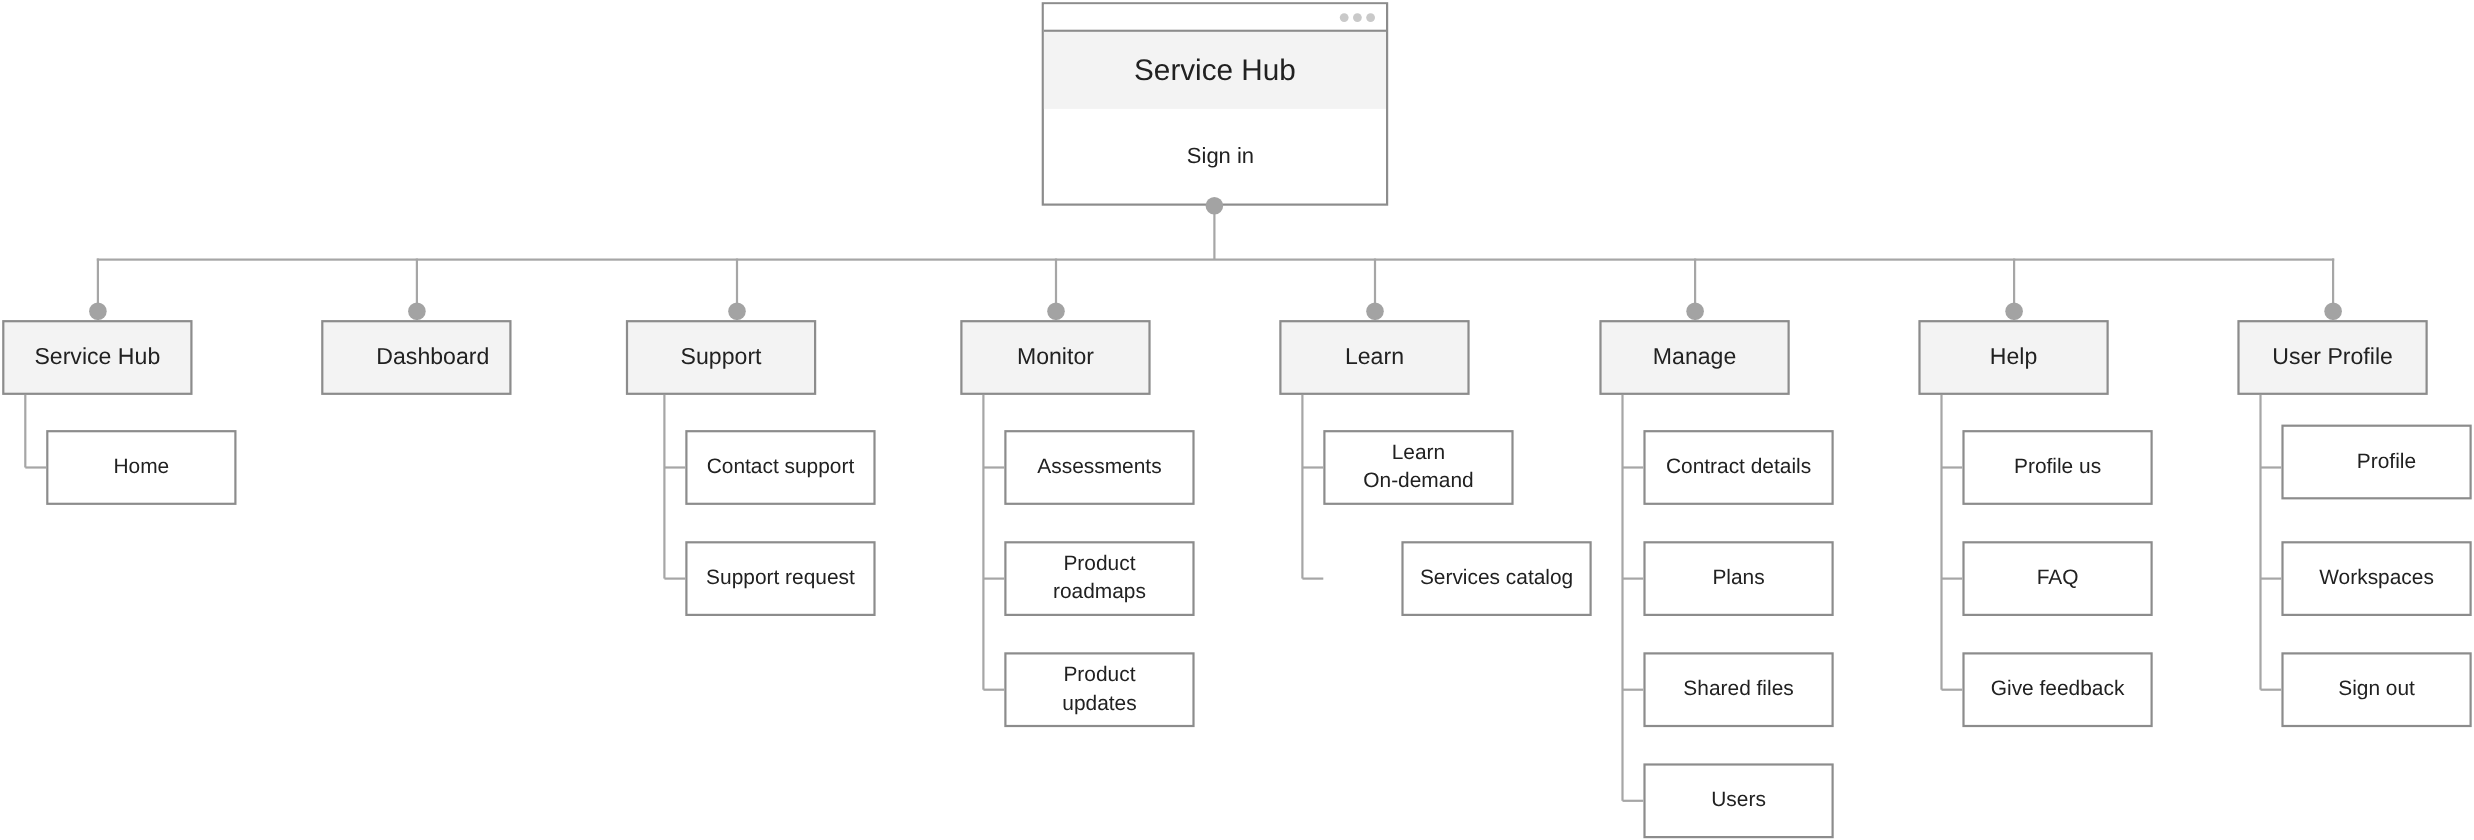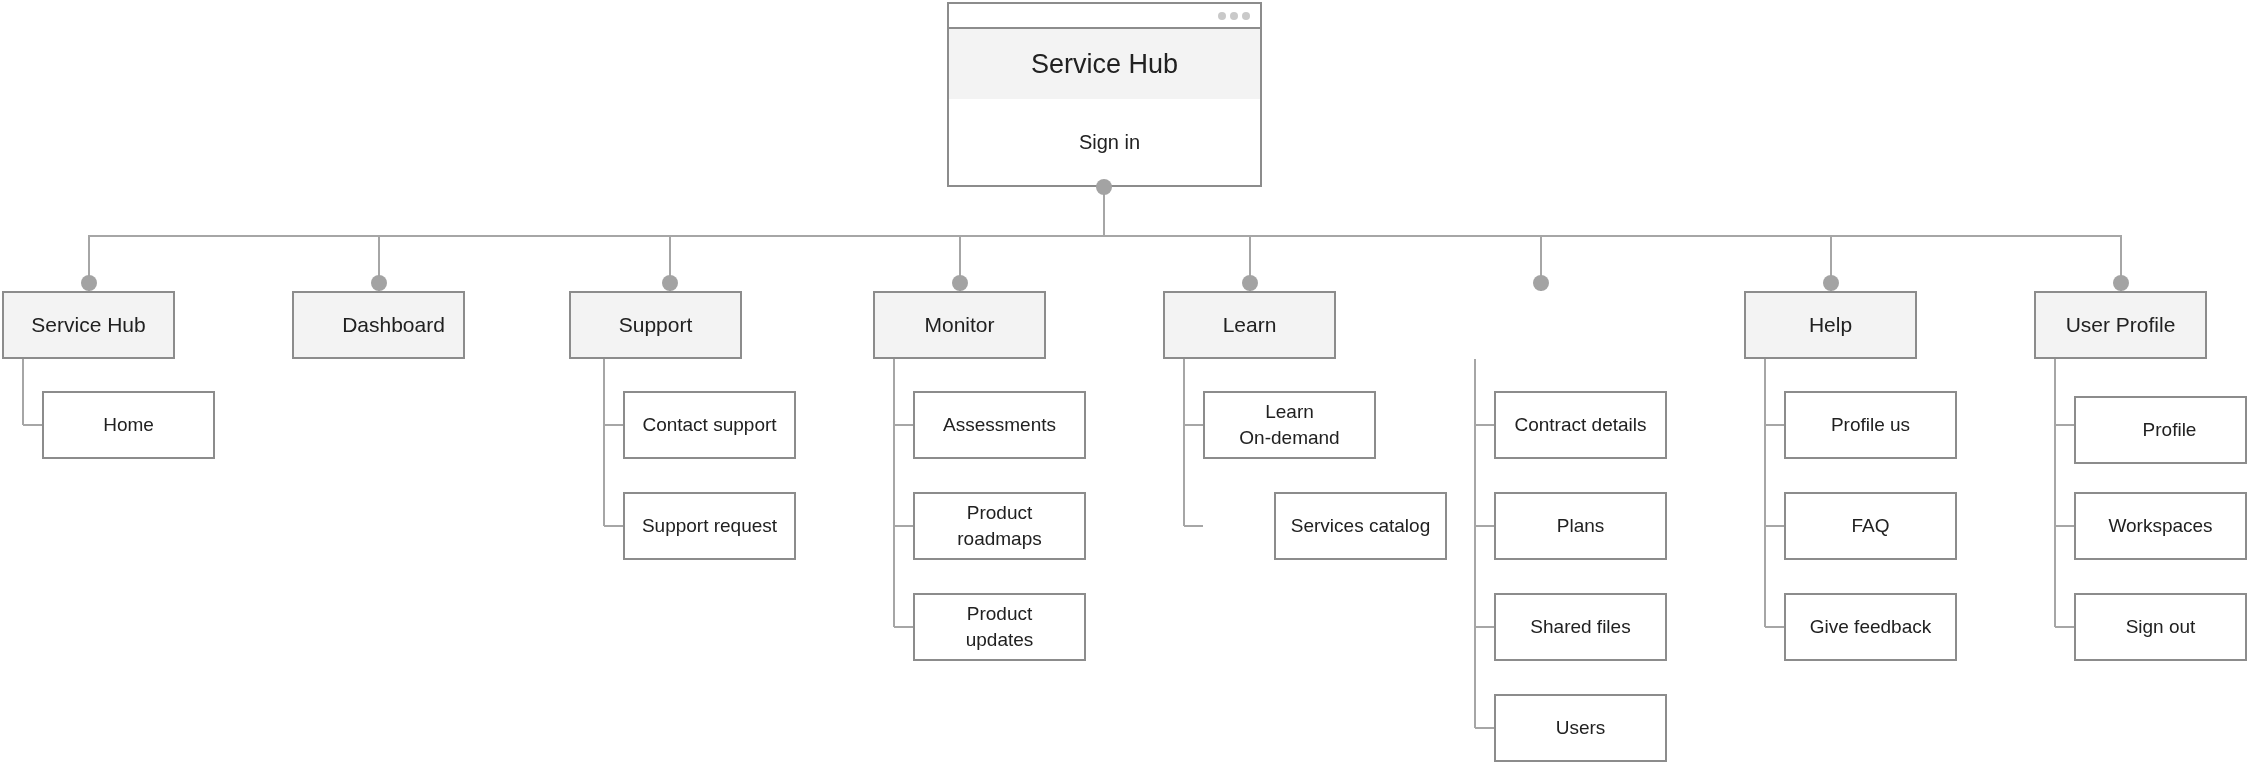--- a/index.html
+++ b/index.html
@@ -93,20 +93,21 @@
     <div class="cdot" style="left: 1242px; top: 275px;"></div>
     <div class="node top" style="left: 1163px; top: 291px;"><span>Learn</span></div>
     <div class="line" style="left: 1183px; top: 359px; width: 2px; height: 167px;"></div>
     <div class="line" style="left: 1184px; top: 424px; width: 19px; height: 2px;"></div>
     <div class="node child" style="left: 1203px; top: 391px;"><span>Learn
 On-demand</span></div>
     <div class="line" style="left: 1184px; top: 525px; width: 19px; height: 2px;"></div>
     <div class="node child" style="left: 1274px; top: 492px;"><span>Services catalog</span></div>
     <div class="line" style="left: 1540px; top: 235px; width: 2px; height: 56px;"></div>
     <div class="cdot" style="left: 1533px; top: 275px;"></div>
+    <div class="node top" style="left: 1454px; top: 291px;"><span>Manage</span></div>
     <div class="line" style="left: 1474px; top: 359px; width: 2px; height: 369px;"></div>
     <div class="line" style="left: 1475px; top: 424px; width: 19px; height: 2px;"></div>
     <div class="node child" style="left: 1494px; top: 391px;"><span>Contract details</span></div>
     <div class="line" style="left: 1475px; top: 525px; width: 19px; height: 2px;"></div>
     <div class="node child" style="left: 1494px; top: 492px;"><span>Plans</span></div>
     <div class="line" style="left: 1475px; top: 626px; width: 19px; height: 2px;"></div>
     <div class="node child" style="left: 1494px; top: 593px;"><span>Shared files</span></div>
     <div class="line" style="left: 1475px; top: 727px; width: 19px; height: 2px;"></div>
     <div class="node child" style="left: 1494px; top: 694px;"><span>Users</span></div>
     <div class="line" style="left: 1830px; top: 235px; width: 2px; height: 56px;"></div>
@@ -117,18 +118,18 @@
     <div class="node child" style="left: 1784px; top: 391px;"><span>Profile us</span></div>
     <div class="line" style="left: 1765px; top: 525px; width: 19px; height: 2px;"></div>
     <div class="node child" style="left: 1784px; top: 492px;"><span>FAQ</span></div>
     <div class="line" style="left: 1765px; top: 626px; width: 19px; height: 2px;"></div>
     <div class="node child" style="left: 1784px; top: 593px;"><span>Give feedback</span></div>
     <div class="line" style="left: 2120px; top: 235px; width: 2px; height: 56px;"></div>
     <div class="cdot" style="left: 2113px; top: 275px;"></div>
     <div class="node top" style="left: 2034px; top: 291px;"><span>User Profile</span></div>
     <div class="line" style="left: 2054px; top: 359px; width: 2px; height: 268px;"></div>
     <div class="line" style="left: 2055px; top: 424px; width: 19px; height: 2px;"></div>
-    <div class="node child" style="left: 2074px; top: 396px; padding-left: 18px;"><span>Profile</span></div>
+    <div class="node child" style="left: 2074px; top: 386px; padding-left: 18px;"><span>Profile</span></div>
     <div class="line" style="left: 2055px; top: 525px; width: 19px; height: 2px;"></div>
     <div class="node child" style="left: 2074px; top: 492px;"><span>Workspaces</span></div>
     <div class="line" style="left: 2055px; top: 626px; width: 19px; height: 2px;"></div>
     <div class="node child" style="left: 2074px; top: 593px;"><span>Sign out</span></div>
   </div>
 
 </body></html>

